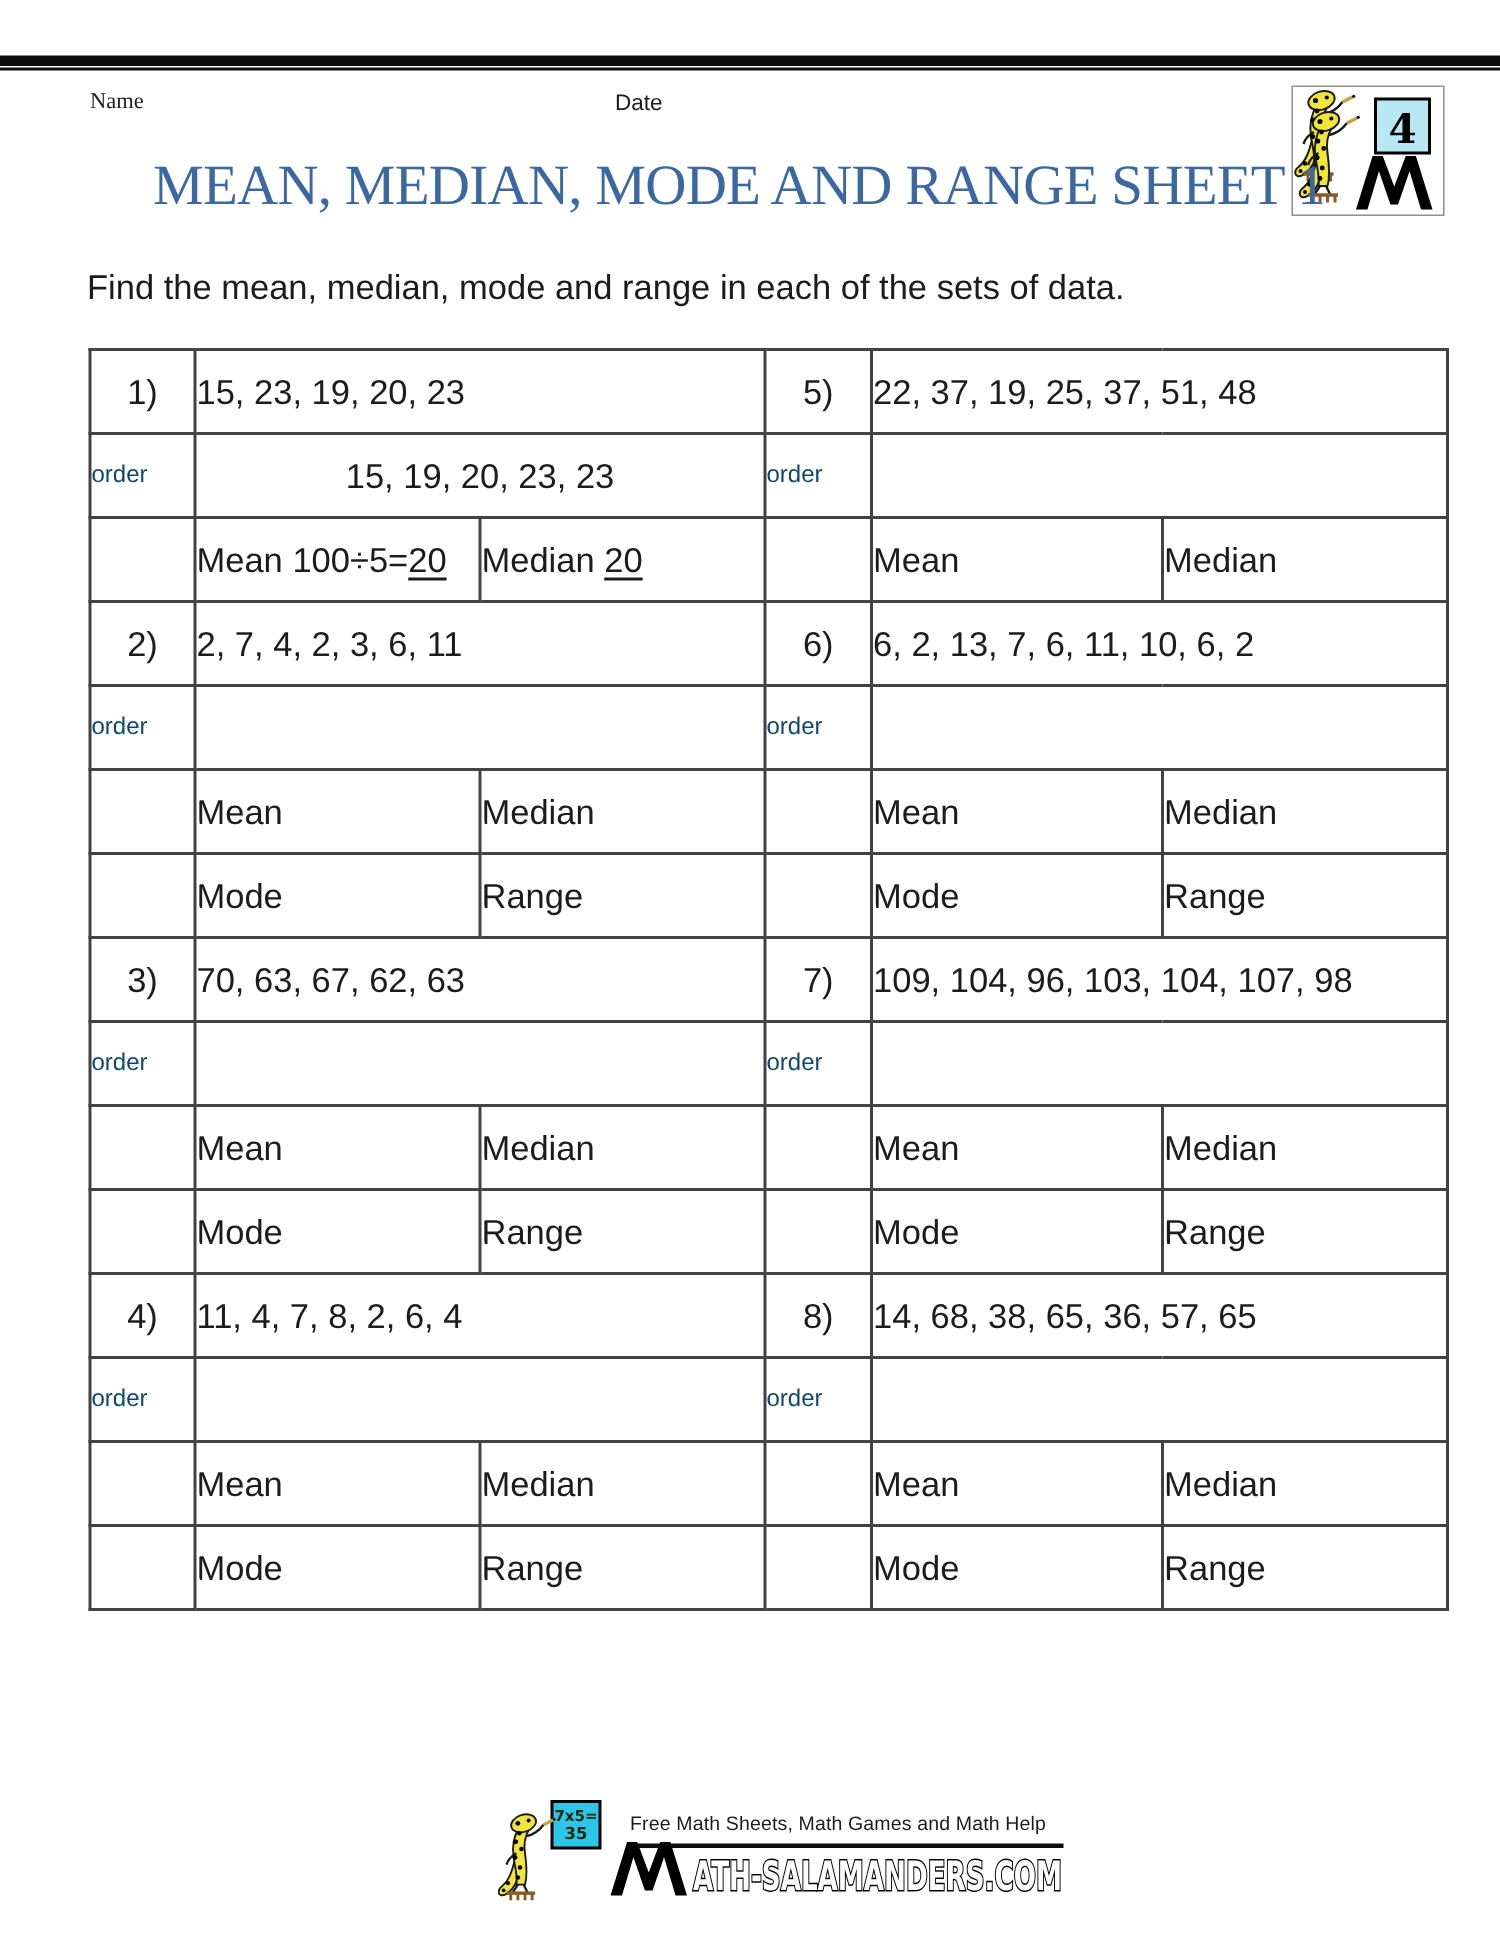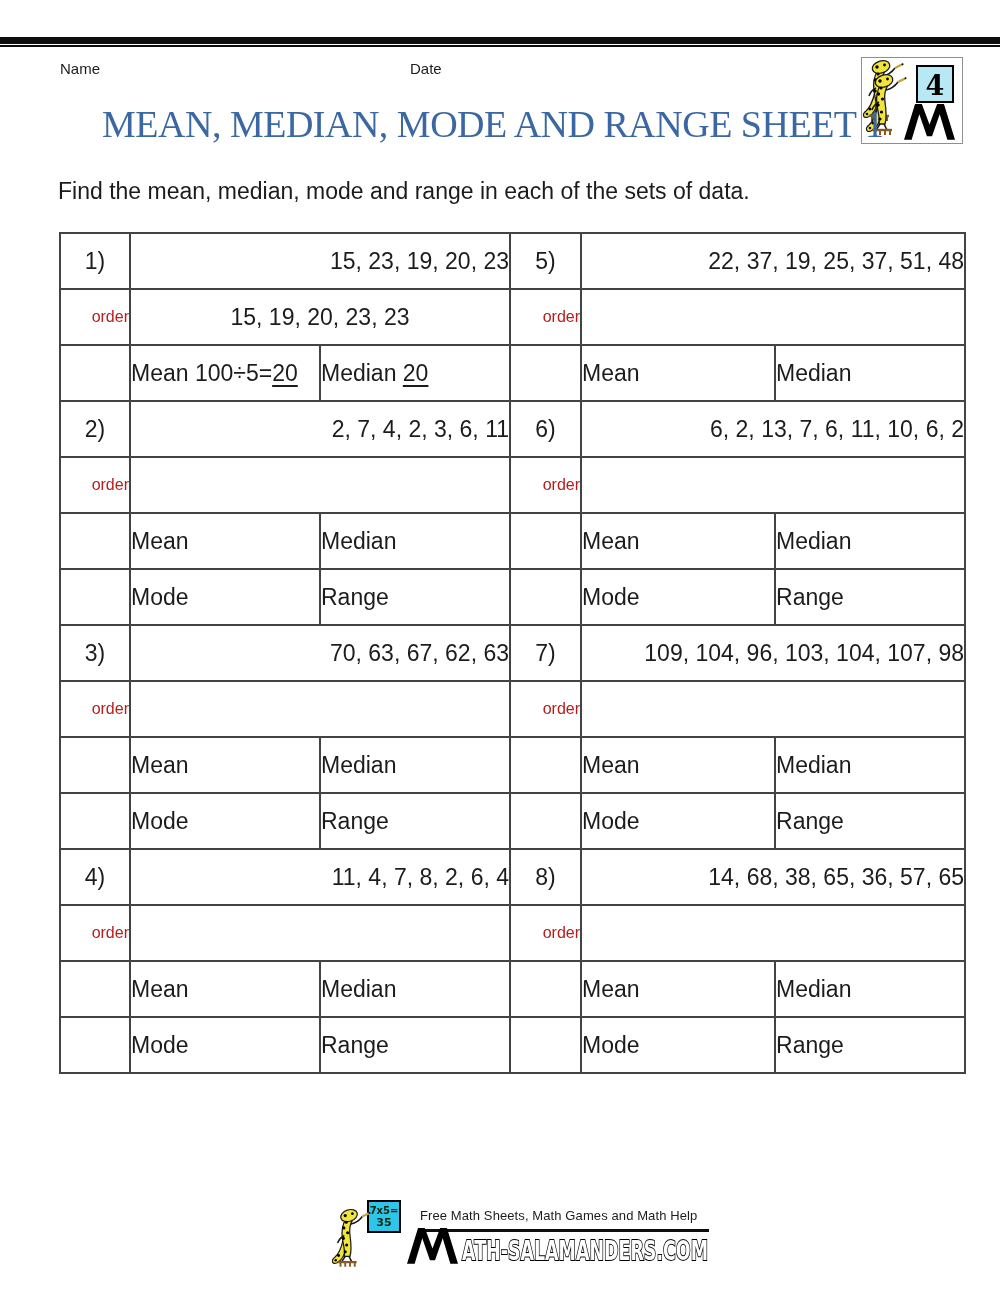--- a/index.html
+++ b/index.html
@@ -4,36 +4,36 @@
 <style>
   html,body{margin:0;padding:0;}
   body{
     width:1000px;height:1294px;position:relative;background:#ffffff;
     font-family:"Liberation Sans",sans-serif;color:#1c1c1c;overflow:hidden;
   }
   
   .topbar{position:absolute;left:0;top:37px;width:1000px;}
   .bar-thick{height:7px;background:#0d0d0d;}
   .bar-thin{height:2px;background:#0d0d0d;margin-top:1px;}
-  .name-label{position:absolute;left:60px;top:60px;font-size:15px;}
+  .name-label{position:absolute;left:60px;top:60px;font-size:15px;font-family:Liberation Serif, serif;}
   .date-label{position:absolute;left:410px;top:60px;font-size:15px;}
   
   .logo-box{position:absolute;left:861px;top:57px;width:102px;height:87px;
     border:1px solid #8f8f8f;background:#fff;box-sizing:border-box;}
   .page-title{position:absolute;left:58px;top:104px;width:780px;
     font-family:"Liberation Serif","DejaVu Serif",serif;font-size:38px;line-height:1.1;
     color:#3b68a2;white-space:nowrap;letter-spacing:-0.5px;margin-left:44px;}
   .instruction{position:absolute;left:58px;top:178px;font-size:23px;}
   
   table.worksheet{position:absolute;left:59px;top:232px;border-collapse:collapse;
     table-layout:fixed;width:905px;}
   table.worksheet td{border:2px solid #434343;padding:0;height:54px;overflow:hidden;}
   td.num-cell{font-size:23px;text-align:center;}
-  td.data-cell{font-size:23px;text-align:right;margin-left:24px;}
-  td.order-cell{font-size:16px;text-align:right;color:#b91c1c;}
+  td.data-cell{font-size:23px;text-align:left;margin-left:24px;}
+  td.order-cell{font-size:16px;text-align:left;color:#0c4a6e;}
   td.order-data{font-size:23px;text-align:center;}
   td.label-cell{font-size:23px;text-align:left;padding-left:13px;border-radius:27px;}
   td.label-cell u{text-decoration-thickness:2px;text-underline-offset:4px;}
   
   .footer-sala{position:absolute;left:332px;top:1198px;text-align:right;}
   .tagline{position:absolute;left:420px;top:1208px;font-size:13px;font-weight:normal;
     letter-spacing:0.1px;white-space:nowrap;}
   .footer-rule{position:absolute;left:418px;top:1229px;width:291px;height:3px;background:#0d0d0d;}
   .wordmark-svg{position:absolute;left:407px;top:1226px;}
 </style>

